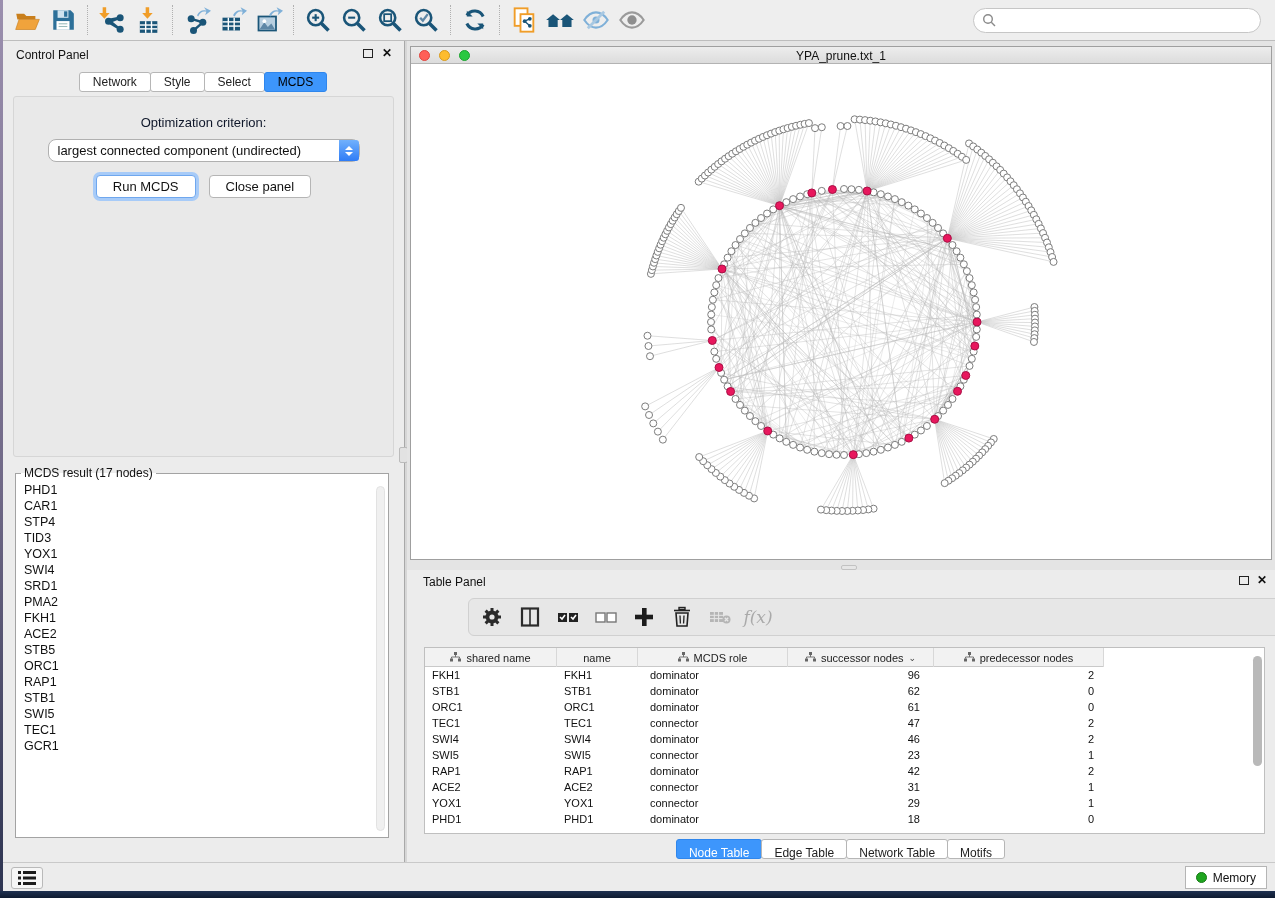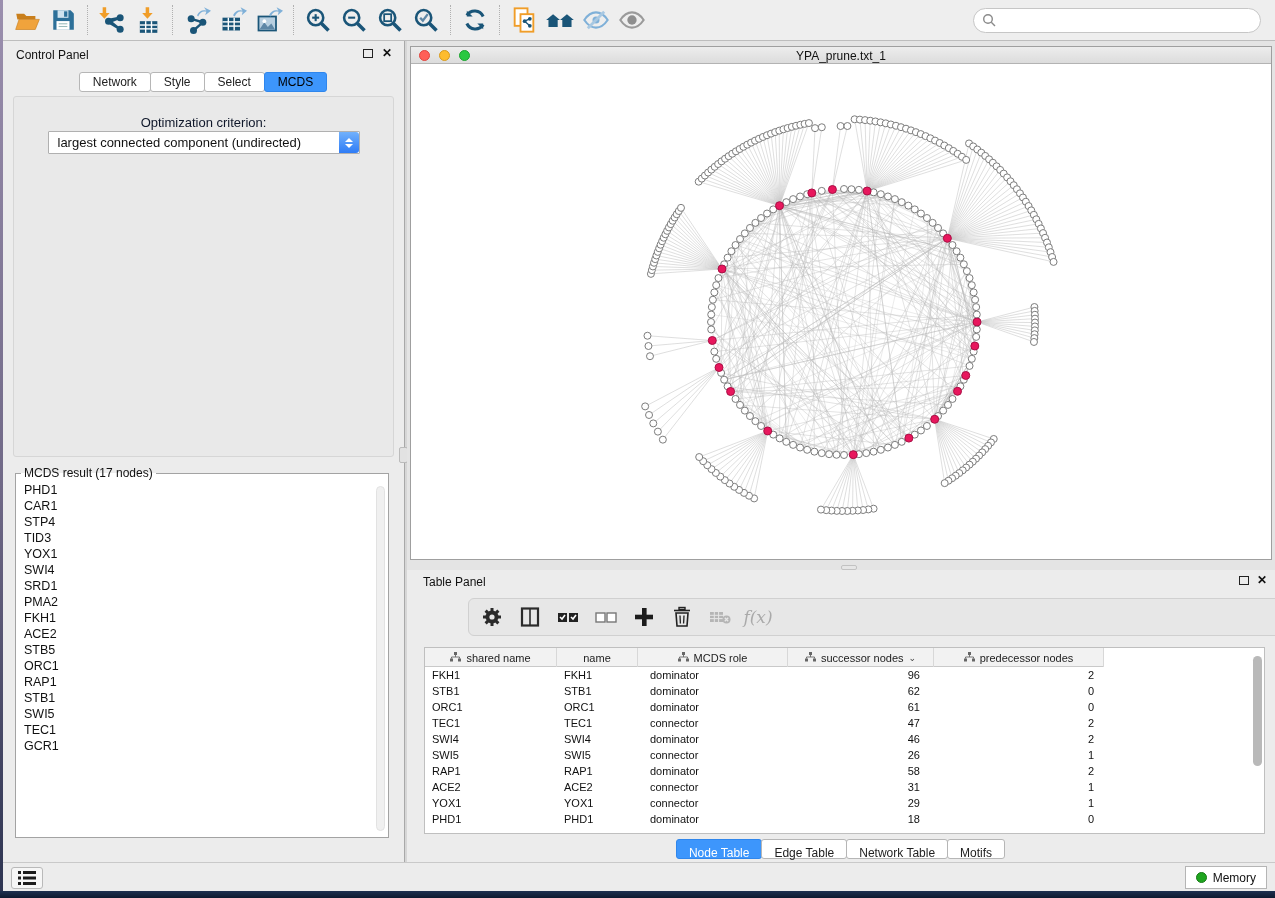--- a/index.html
+++ b/index.html
@@ -29,22 +29,22 @@
   .cp-title { position:absolute; left:13px; top:7px; font-size:12px; color:#111; }
   .panel-float { position:absolute; top:8px; width:10px; height:9px; border:1.5px solid #222; cursor:pointer; }
   .panel-close { position:absolute; top:5px; font-size:12px; font-weight:bold; color:#111; cursor:pointer; }
   .cp-tabs { position:absolute; left:0; top:31px; width:100%; display:flex; justify-content:center;text-align:right; }
   .cp-tab { height:20px; padding:0 13px; background:#fff; border:1px solid #b6b6b6; margin-left:-1px;
     font-size:12px; line-height:18px; color:#222; cursor:pointer; border-radius:3px; }
   .cp-tab.selected { background:#3d96fc; border-color:#2f86ec; color:#000000; }
   .cp-inner { position:absolute; left:10px; top:55px; width:381px; height:361px; background:#e9e9e9;
     border:1px solid #d6d6d6; border-radius:3px; }
   .opt-label { margin-top:18px; text-align:center; font-size:13px; color:#0f172a; }
-  .dd { position:relative; margin:1px auto 0; width:312px; height:23px; background:#fff;
-    border:1px solid #b0b0b0; border-radius:1px; cursor:pointer; }
+  .dd { position:relative; margin:9px auto 0; width:312px; height:23px; background:#fff;
+    border:1px solid #b0b0b0; border-radius:8px; cursor:pointer; }
   .dd-text { position:absolute; left:9px; top:3px; font-size:13px; color:#111; white-space:nowrap; }
   .dd-step { position:absolute; right:0; top:0; width:20px; height:21px; border-radius:0 3px 3px 0;
     background:linear-gradient(#71b1fc,#2f7cf6); display:flex; flex-direction:column;
     align-items:center; justify-content:center; gap:2px; }
   .arr-up { width:0; height:0; border-left:4px solid transparent; border-right:4px solid transparent;
     border-bottom:4px solid #fff; }
   .arr-dn { width:0; height:0; border-left:4px solid transparent; border-right:4px solid transparent;
     border-top:4px solid #fff; }
   .btn-row { margin-top:13px; display:flex; justify-content:center; gap:13px; }
   .btn { height:23px; padding:0 16px; background:#fff; border:1px solid #b5b5b5; border-radius:4px;
@@ -298,20 +298,24 @@
       <div class="cp-tab selected">MCDS</div>
     </div>
     <div class="cp-inner">
       <div class="opt-label">Optimization criterion:</div>
       <div class="dd">
         <span class="dd-text">largest connected component (undirected)</span>
         <span class="dd-step">
             <span class="arr-up"></span>
             <span class="arr-dn"></span>
           </span>
+      </div>
+      <div class="btn-row">
+        <button class="btn focused">Run MCDS</button>
+        <button class="btn">Close panel</button>
       </div>
     </div>
     <fieldset class="mcds">
       <legend>MCDS result (17 nodes)</legend>
       <div class="mcds-list">
           <div class="mcds-item">PHD1</div>
           <div class="mcds-item">CAR1</div>
           <div class="mcds-item">STP4</div>
           <div class="mcds-item">TID3</div>
           <div class="mcds-item">YOX1</div>
@@ -1258,28 +1262,28 @@
               <div class="td c0">SWI4</div>
               <div class="td c1">SWI4</div>
               <div class="td c2">dominator</div>
               <div class="td c3">46</div>
               <div class="td c4">2</div>
             </div>
             <div class="tr">
               <div class="td c0">SWI5</div>
               <div class="td c1">SWI5</div>
               <div class="td c2">connector</div>
-              <div class="td c3">26</div>
+              <div class="td c3">23</div>
               <div class="td c4">1</div>
             </div>
             <div class="tr">
               <div class="td c0">RAP1</div>
               <div class="td c1">RAP1</div>
               <div class="td c2">dominator</div>
-              <div class="td c3">58</div>
+              <div class="td c3">42</div>
               <div class="td c4">2</div>
             </div>
             <div class="tr">
               <div class="td c0">ACE2</div>
               <div class="td c1">ACE2</div>
               <div class="td c2">connector</div>
               <div class="td c3">31</div>
               <div class="td c4">1</div>
             </div>
             <div class="tr">

